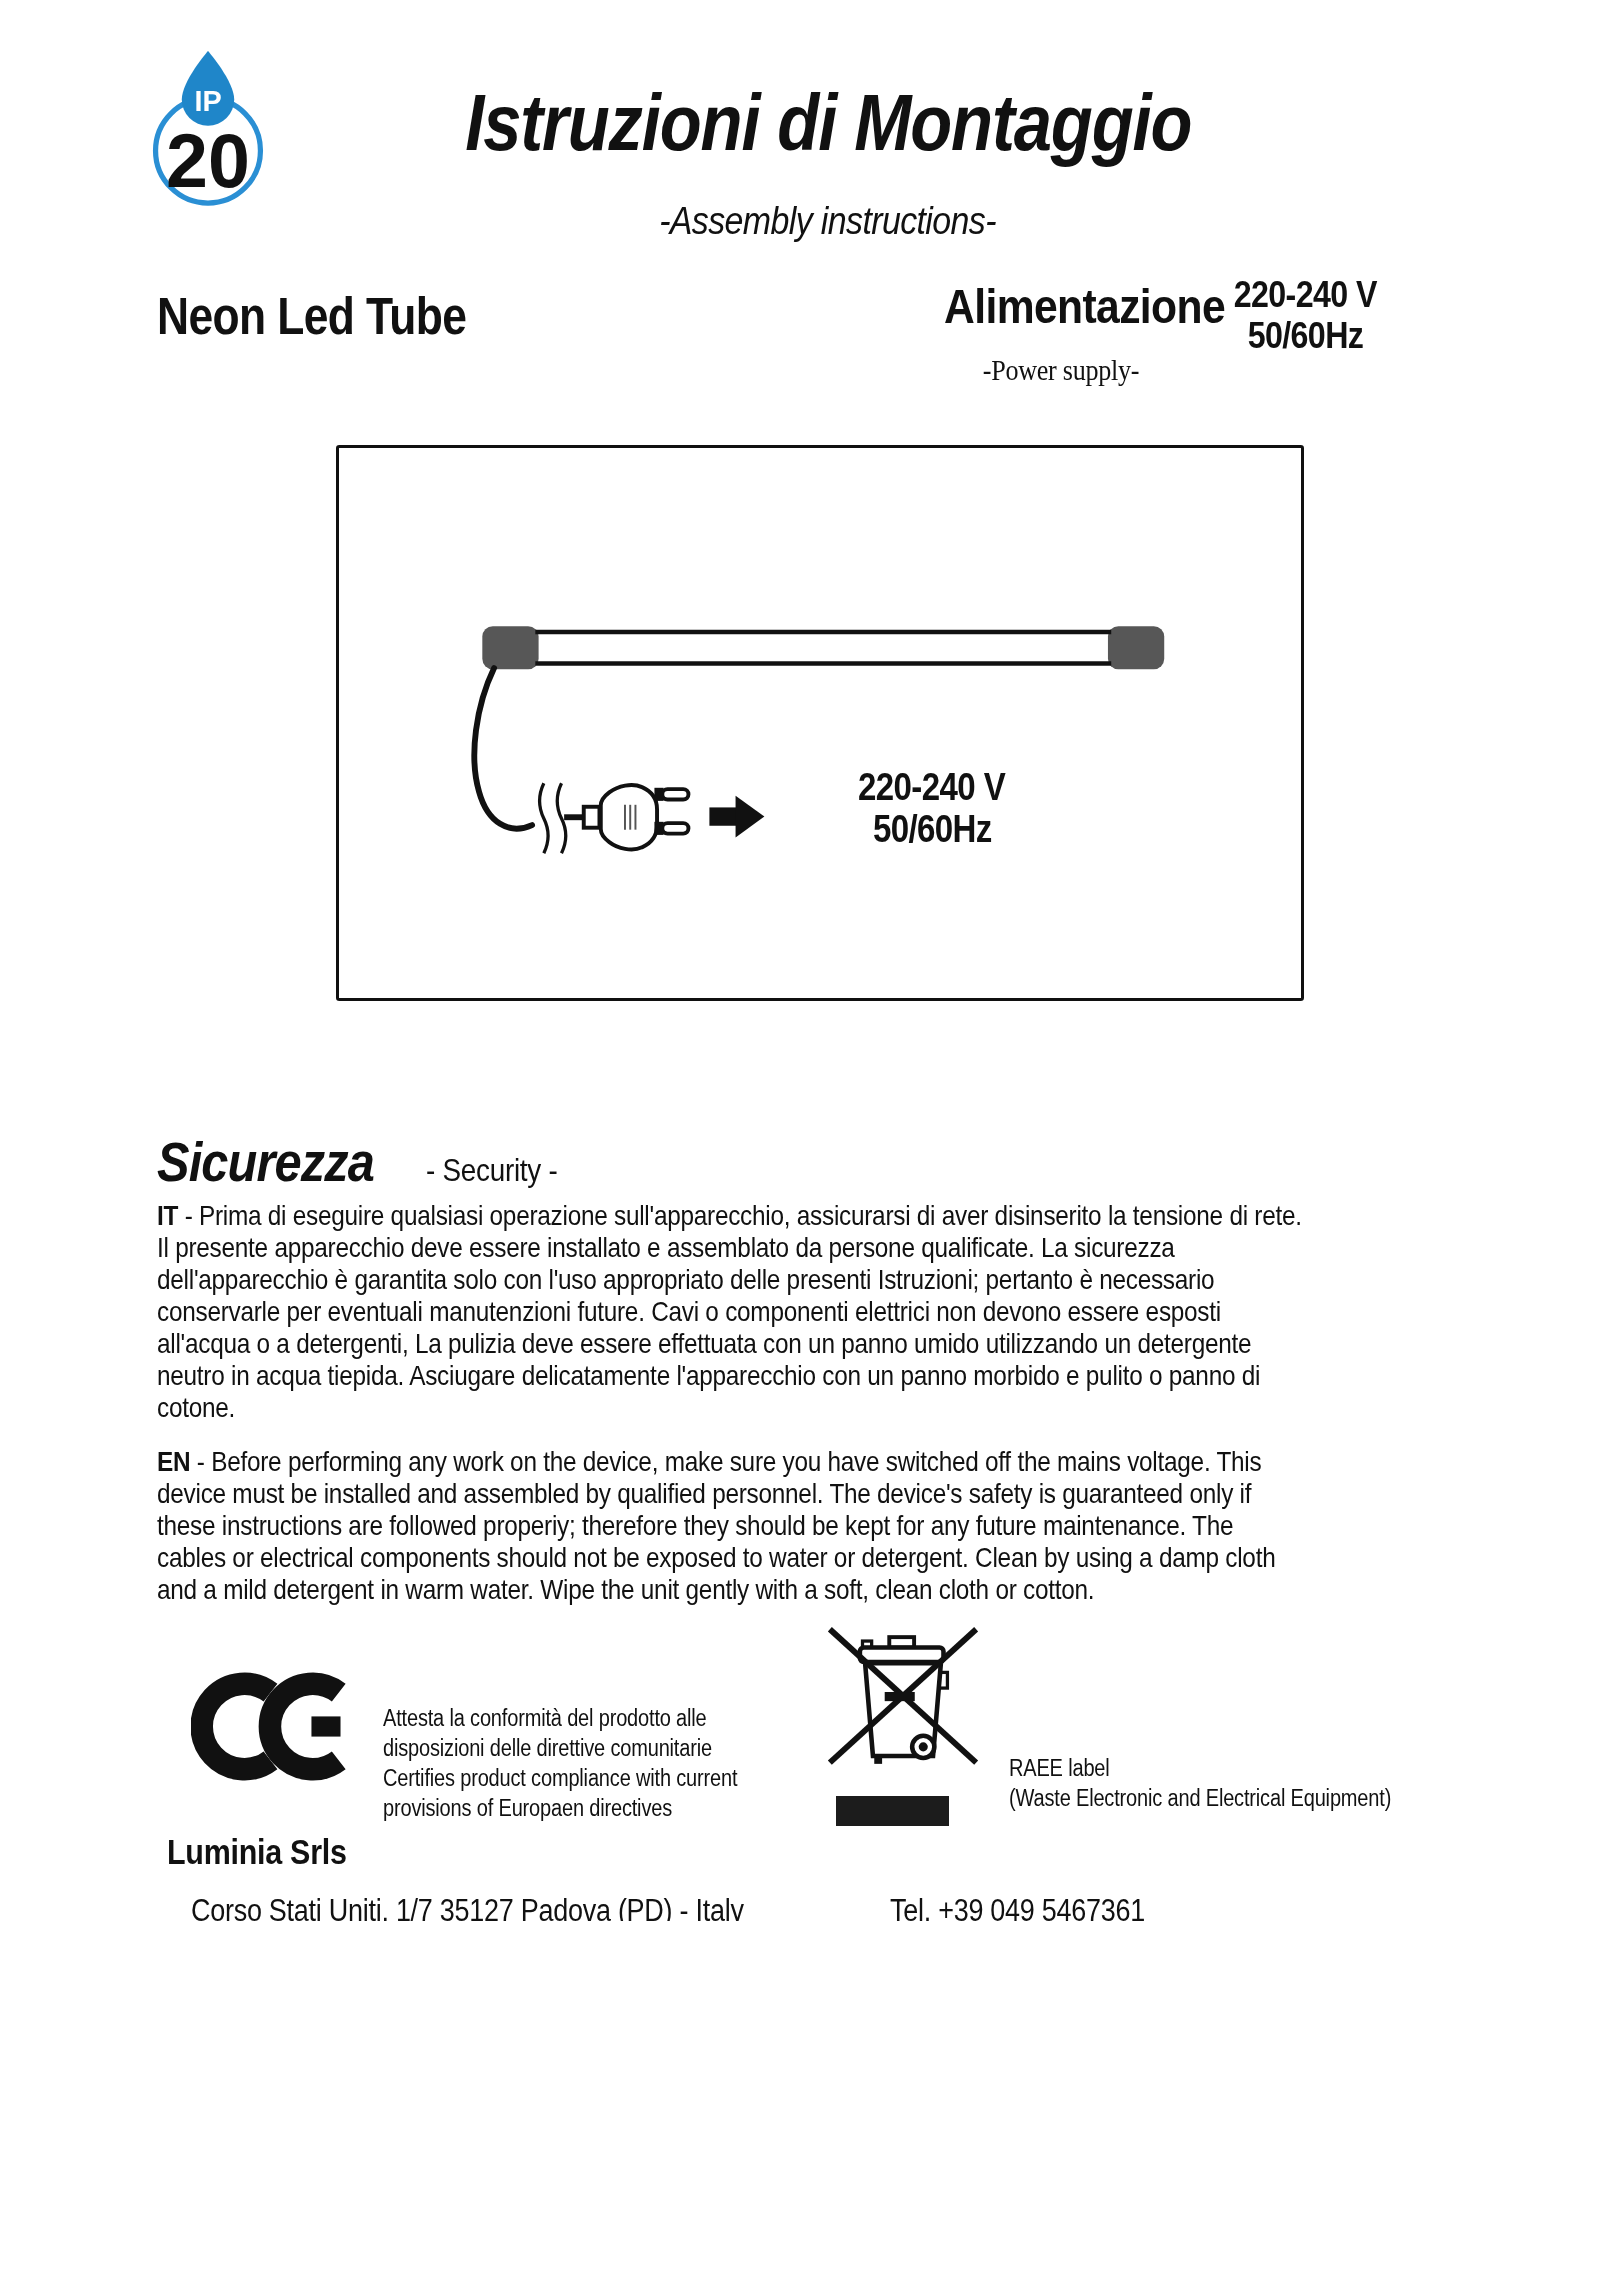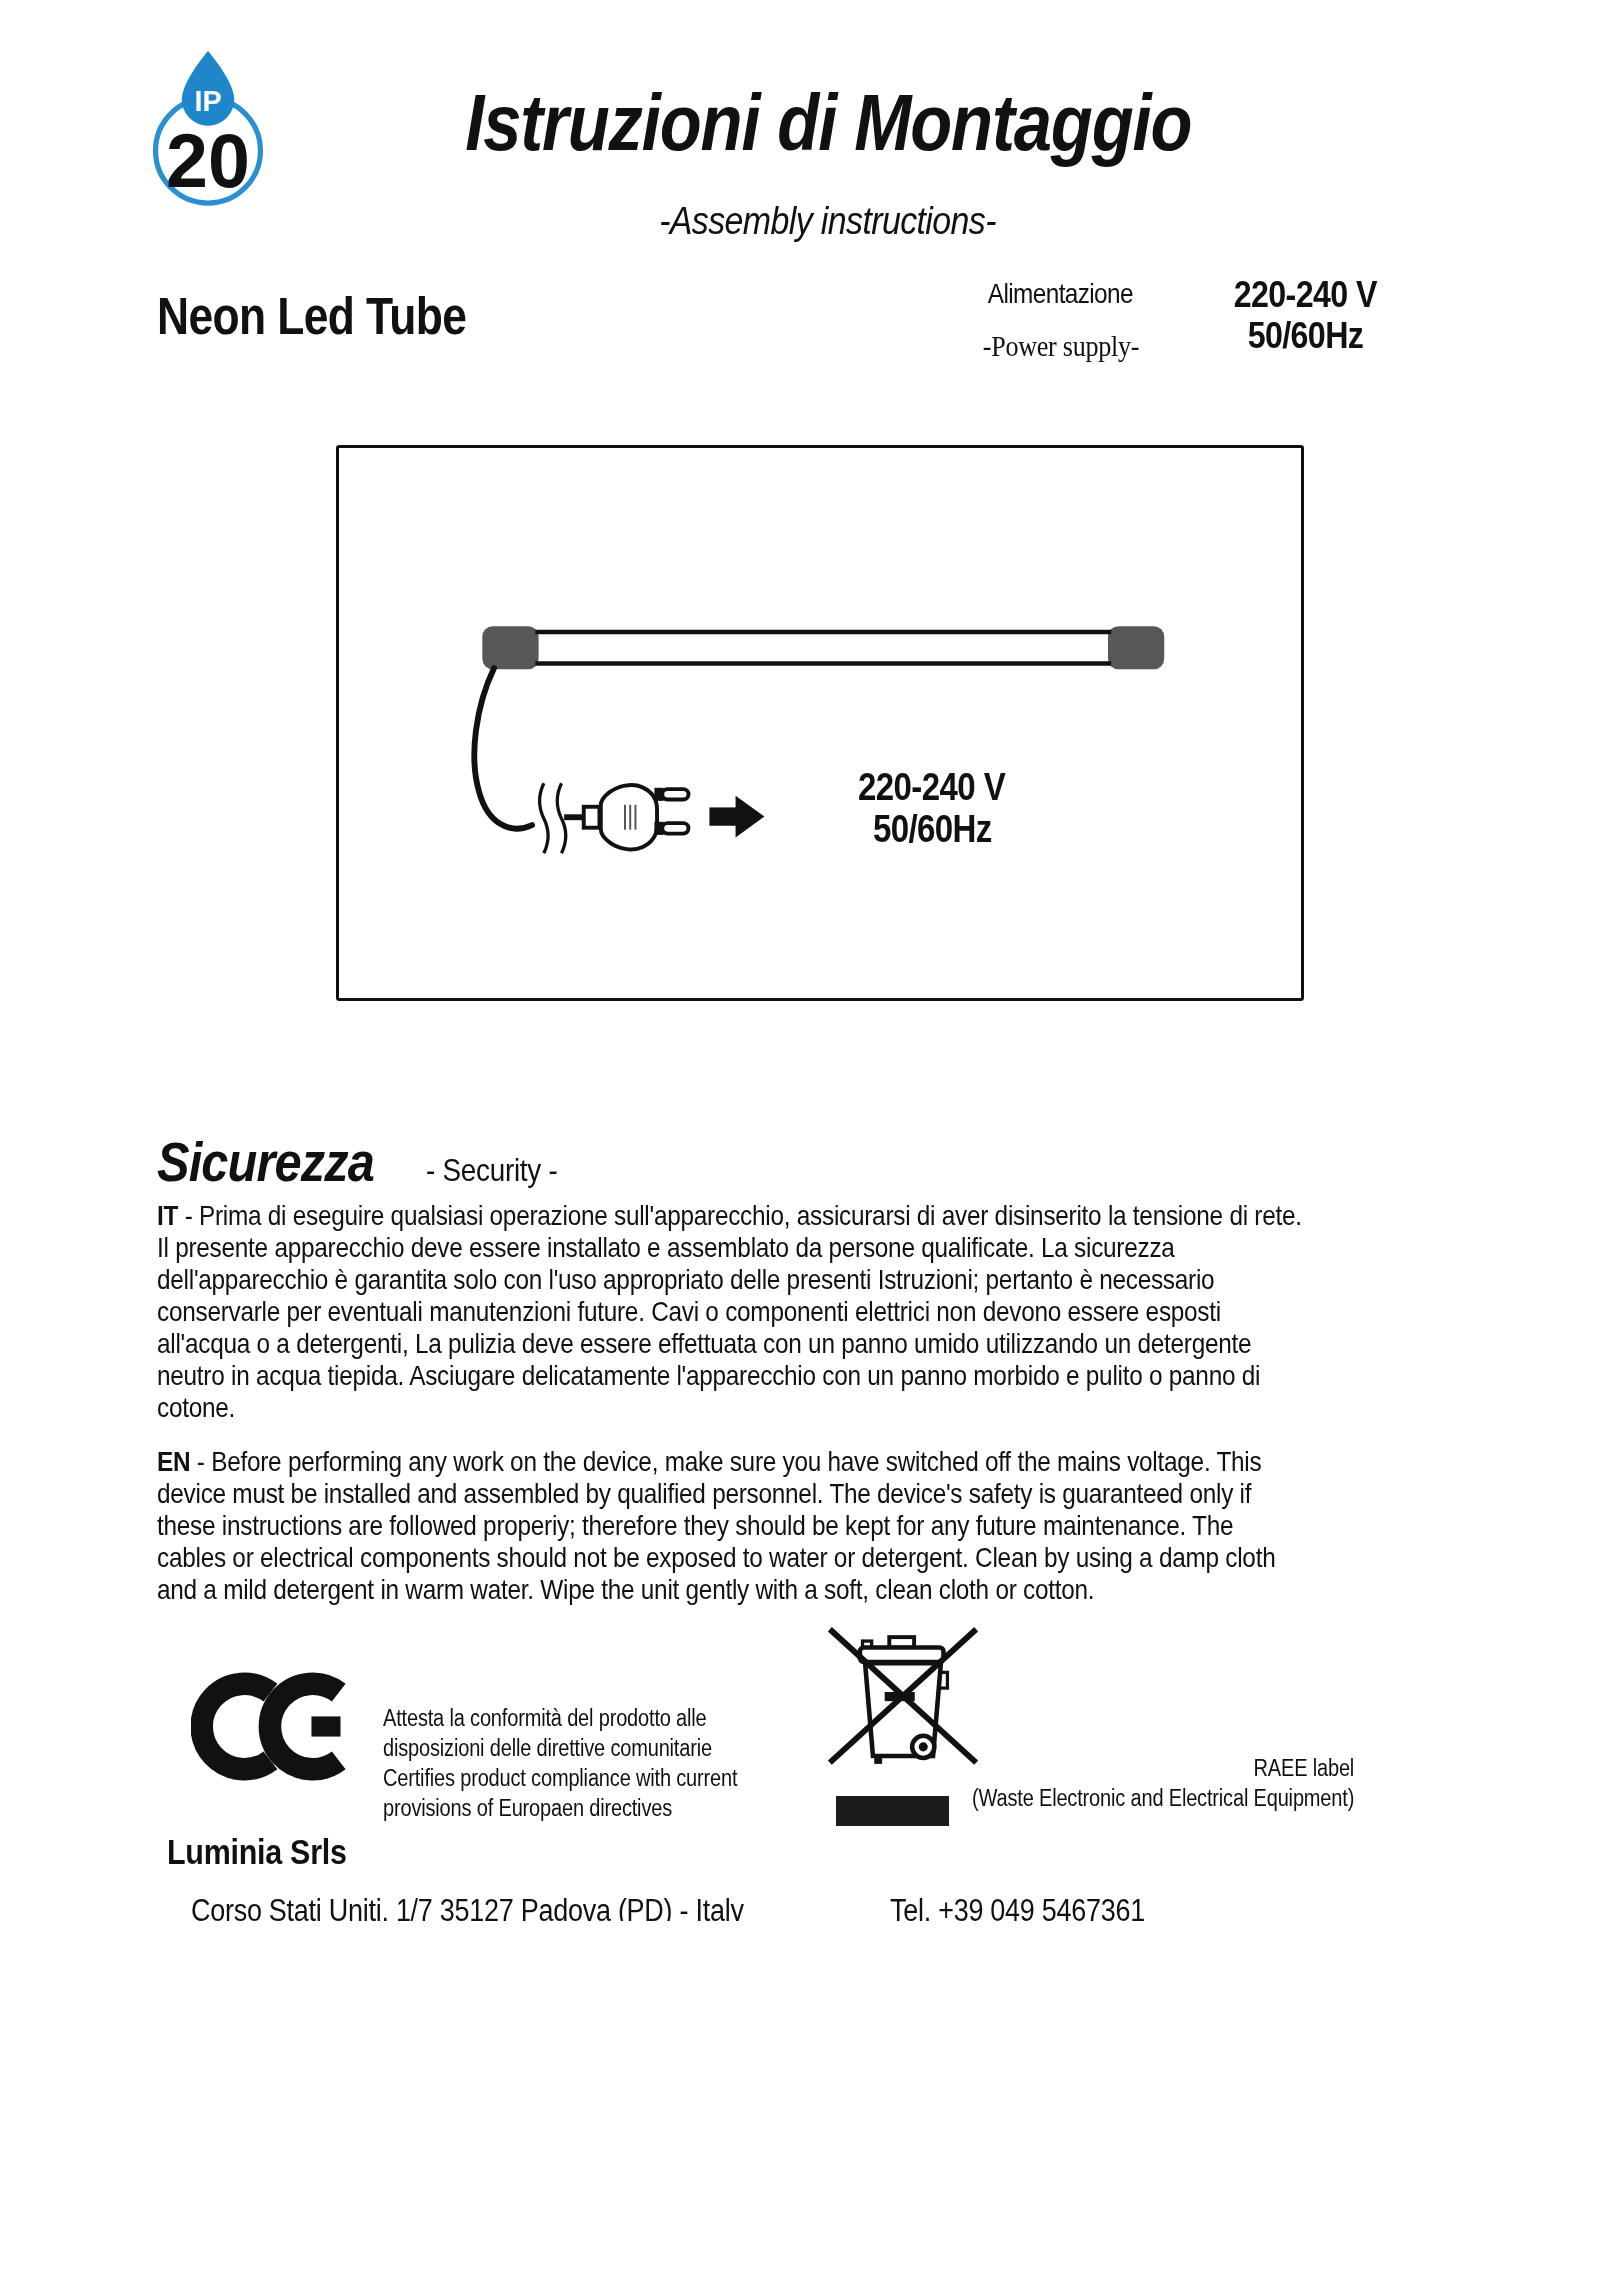--- a/index.html
+++ b/index.html
@@ -21,21 +21,21 @@
   .oc{transform-origin:50% 50%;}
   .pre{white-space:pre-line;}
 
   .title-wrap{left:33px;right:0;top:77px;text-align:center;}
   .title{font-size:79px;font-weight:bold;font-style:italic;letter-spacing:-1.3px;}
   .subtitle-wrap{left:33px;right:0;top:175px;text-align:center;margin-top:24px;}
   .subtitle{font-size:39px;font-style:italic;letter-spacing:-0.7px;}
 
   .product{left:157px;top:287px;font-size:51px;font-weight:bold;letter-spacing:-0.7px;}
   .power-block{left:923px;top:278px;width:275px;text-align:center;}
-  .power-label{font-size:28px;font-weight:normal;letter-spacing:-0.7px;}
+  .power-label{font-size:49px;font-weight:bold;letter-spacing:-0.7px;}
   .power-sub{font-size:30px;margin-top:19px;letter-spacing:-0.3px;font-family:Liberation Serif, serif;}
   .voltage-block{left:1207px;top:274px;width:196px;text-align:center;font-size:37px;font-weight:bold;line-height:41px;letter-spacing:-0.7px;}
 
   .diagram-box{left:336px;top:445px;width:962px;height:550px;border:3.9px solid #101010;border-radius:3.3px;}
   .diagram-svg{position:absolute;left:0;top:0;width:100%;height:100%;}
   .diagram-text{position:absolute;left:462px;top:318px;width:262px;text-align:center;font-size:38px;font-weight:bold;line-height:42px;letter-spacing:-0.7px;}
 
   .sec-heading{left:157px;top:1129px;}
   .sec-it{font-size:56px;font-weight:bold;font-style:italic;letter-spacing:-1px;}
   .sec-en{font-size:32px;margin-left:19.6px;letter-spacing:-0.3px;}
@@ -43,21 +43,21 @@
   .body-it{top:1200px;}
   .body-en{top:1446px;}
 
   .ce-mark{left:191px;top:1667px;}
   .cert-text{font-size:23px;line-height:29.4px;letter-spacing:-0.2px;}
   .ce-text-it{left:383px;top:1675px;}
   .ce-text-en{left:383px;top:1735px;}
   .raee-symbol{left:822px;top:1611px;}
   .raee-bar{left:836px;top:1796px;width:113px;height:30px;background:#1c1c1c;}
   .raee-text-it{left:992px;top:1644px;}
-  .raee-text-en{left:972px;top:1725px;text-align:right;}
+  .raee-text-en{left:1009px;top:1725px;}
 
   .footer-company{left:167px;top:1832px;font-size:35px;font-weight:bold;letter-spacing:-0.3px;}
   .footer-line{font-size:31px;letter-spacing:-0.3px;}
   .f-address{left:167px;top:1893px;margin-left:24px;}
   .f-phone{left:890px;top:1893px;}
   .f-vat{left:167px;top:1949px;}
   .f-web{left:612px;top:1949px;}
   .f-email{left:992px;top:1949px;}
   .italic{font-style:italic;}
   .email-gap{display:inline-block;width:9.2px;}

